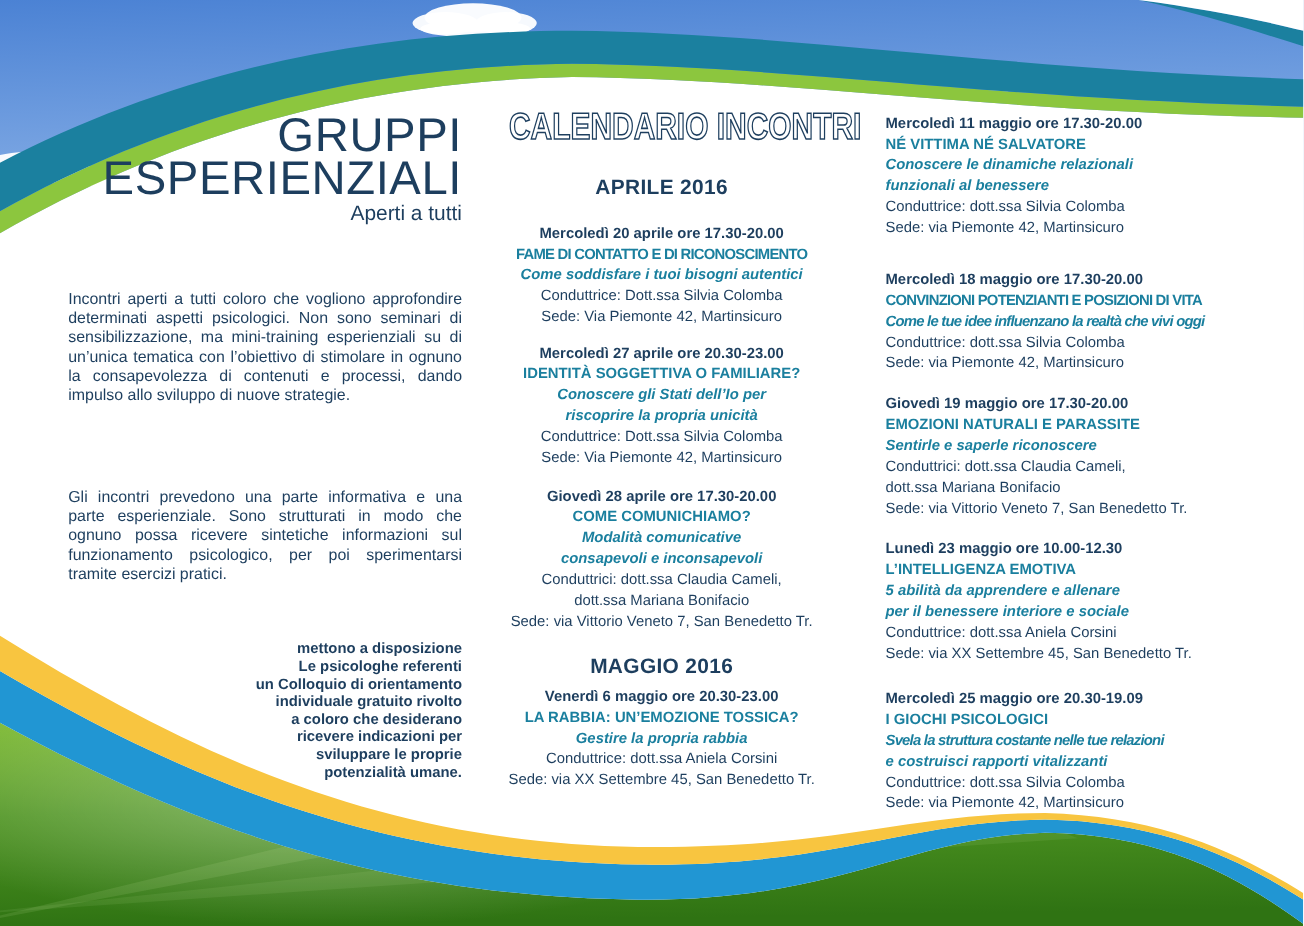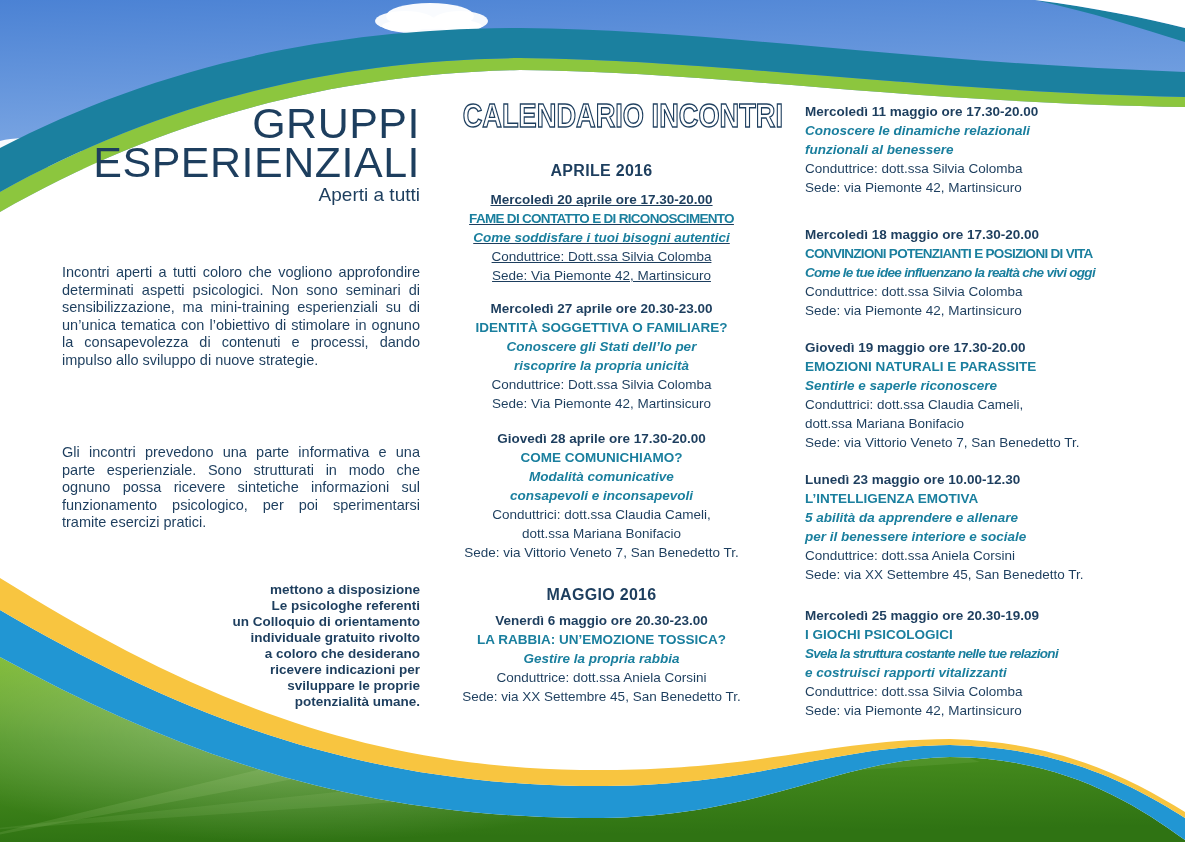--- a/index.html
+++ b/index.html
@@ -23,32 +23,32 @@
     color:var(--navy,#1d3e5e);}
   .par-block{position:absolute;left:0;width:358px;}
   .p1{top:264px;}
   .p2{top:444px;}
   .note{position:absolute;top:582px;right:0;width:260px;text-align:right;
     font-size:13.5px;line-height:16px;font-weight:700;color:var(--navy,#1d3e5e);}
 
   .cal-title{margin-top:94px;font-size:34px;line-height:42px;font-weight:800;
     color:#fff;-webkit-text-stroke:1.4px var(--navy,#1d3e5e);
     transform:scaleX(.8);transform-origin:50% 50%;white-space:nowrap;}
-  .month{font-size:16px;line-height:22px;font-weight:700;color:var(--navy,#1d3e5e);
+  .month{font-size:19px;line-height:22px;font-weight:700;color:var(--navy,#1d3e5e);
     letter-spacing:.3px;}
   .m-apr{margin-top:24px;}
   .m-may{margin-top:22px;}
   .event{font-size:13.5px;line-height:19px;}
   .ev-date{font-weight:700;color:var(--navy,#1d3e5e);}
   .ev-title{font-weight:700;color:var(--teal,#1a7f9e);}
   .ev-sub{font-weight:700;font-style:italic;color:var(--teal,#1a7f9e);}
   .ev-line{color:var(--navy,#1d3e5e);}
   .tight{letter-spacing:-0.7px;}
 
-  .c-ev1{margin-top:8px;text-decoration:underline;}
+  .c-ev1{margin-top:20px;}
   .c-ev2{margin-top:14px;}
   .c-ev3{margin-top:16px;}
   .c-ev4{margin-top:5px;}
   .r-ev1{margin-top:102px;}
   .r-ev2{margin-top:28px;}
   .r-ev3{margin-top:18px;}
   .r-ev4{margin-top:18px;}
   .r-ev5{margin-top:22px;}
 
   .f-teal{fill:var(--band-teal,#1b809f);}
@@ -183,20 +183,21 @@
       <div class="ev-sub">Gestire la propria rabbia</div>
       <div class="ev-line">Conduttrice: dott.ssa Aniela Corsini</div>
       <div class="ev-line">Sede: via XX Settembre 45, San Benedetto Tr.</div>
     </div>
   </div>
 
   <div class="col col-right">
 
     <div class="event r-ev1">
       <div class="ev-date">Mercoledì 11 maggio ore 17.30-20.00</div>
+      <div class="ev-title">NÉ VITTIMA NÉ SALVATORE</div>
       <div class="ev-sub">Conoscere le dinamiche relazionali</div>
       <div class="ev-sub">funzionali al benessere</div>
       <div class="ev-line">Conduttrice: dott.ssa Silvia Colomba</div>
       <div class="ev-line">Sede: via Piemonte 42, Martinsicuro</div>
     </div>
 
     <div class="event r-ev2">
       <div class="ev-date">Mercoledì 18 maggio ore 17.30-20.00</div>
       <div class="ev-title tight">CONVINZIONI POTENZIANTI E POSIZIONI DI VITA</div>
       <div class="ev-sub tight">Come le tue idee influenzano la realtà che vivi oggi</div>

